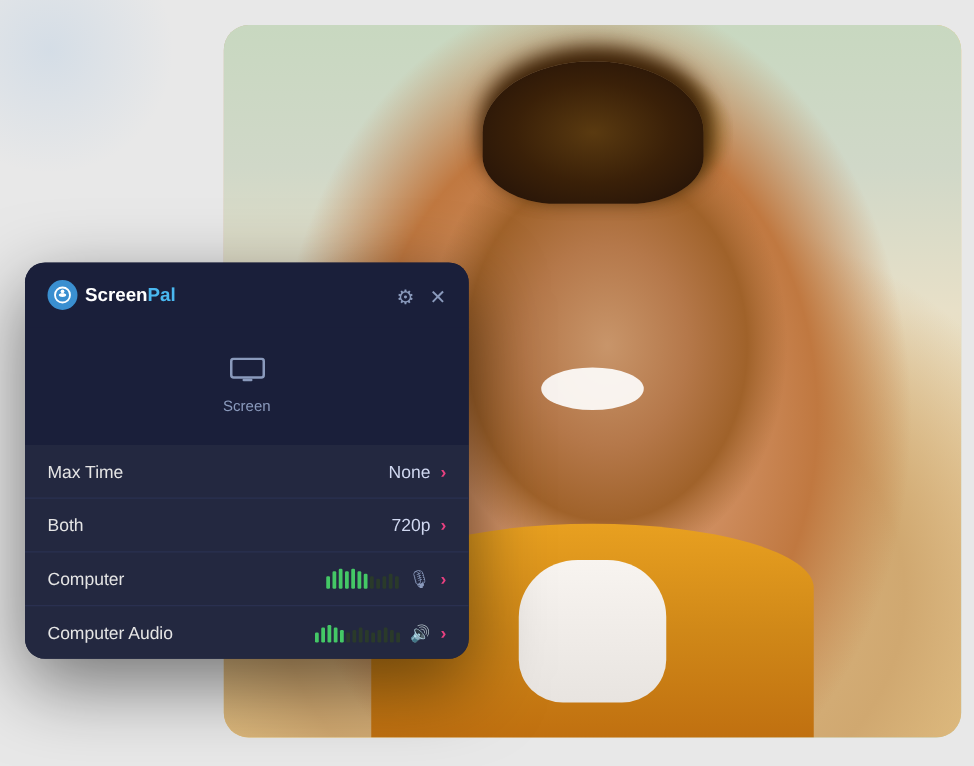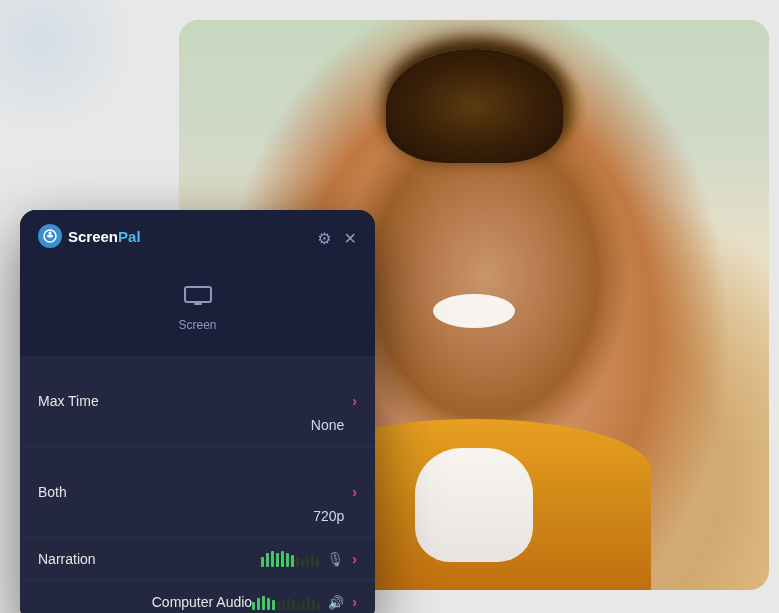--- a/index.html
+++ b/index.html
@@ -235,39 +235,37 @@
       display: flex;
       align-items: center;
       justify-content: space-between;
       padding: 13px 18px;
       border-bottom: 1px solid #2a3050;
       cursor: pointer;
     }
 
     .setting-row:last-child {
       border-bottom: none;
-      justify-content: flex-end;
     }
 
     .setting-label {
       font-size: 14px;
       color: #e5e5e5;
       font-weight: 400;
     }
 
     .setting-right {
       display: flex;
       align-items: center;
       gap: 8px;
     }
 
     .setting-value {
       font-size: 14px;
       color: #d0d8f0;
-      margin-top: 48px;
     }
 
     .chevron-right {
       color: #e84080;
       font-size: 14px;
       font-weight: bold;
     }
 
     
     .audio-bars {
@@ -372,21 +370,21 @@
 
       <div class="setting-row">
         <span class="setting-label">Both</span>
         <div class="setting-right">
           <span class="setting-value">720p</span>
           <span class="chevron-right">›</span>
         </div>
       </div>
 
       <div class="setting-row">
-        <span class="setting-label">Narration</span>
+        <span class="setting-label">Computer</span>
         <div class="setting-right">
           <div class="audio-bars" id="narration-bars">
               <div class="audio-bar" style="height: 10px;"></div>
               <div class="audio-bar" style="height: 14px;"></div>
               <div class="audio-bar" style="height: 16px;"></div>
               <div class="audio-bar" style="height: 14px;"></div>
               <div class="audio-bar" style="height: 16px;"></div>
               <div class="audio-bar" style="height: 14px;"></div>
               <div class="audio-bar" style="height: 12px;"></div>
               <div class="audio-bar dark" style="height: 10px;"></div>

